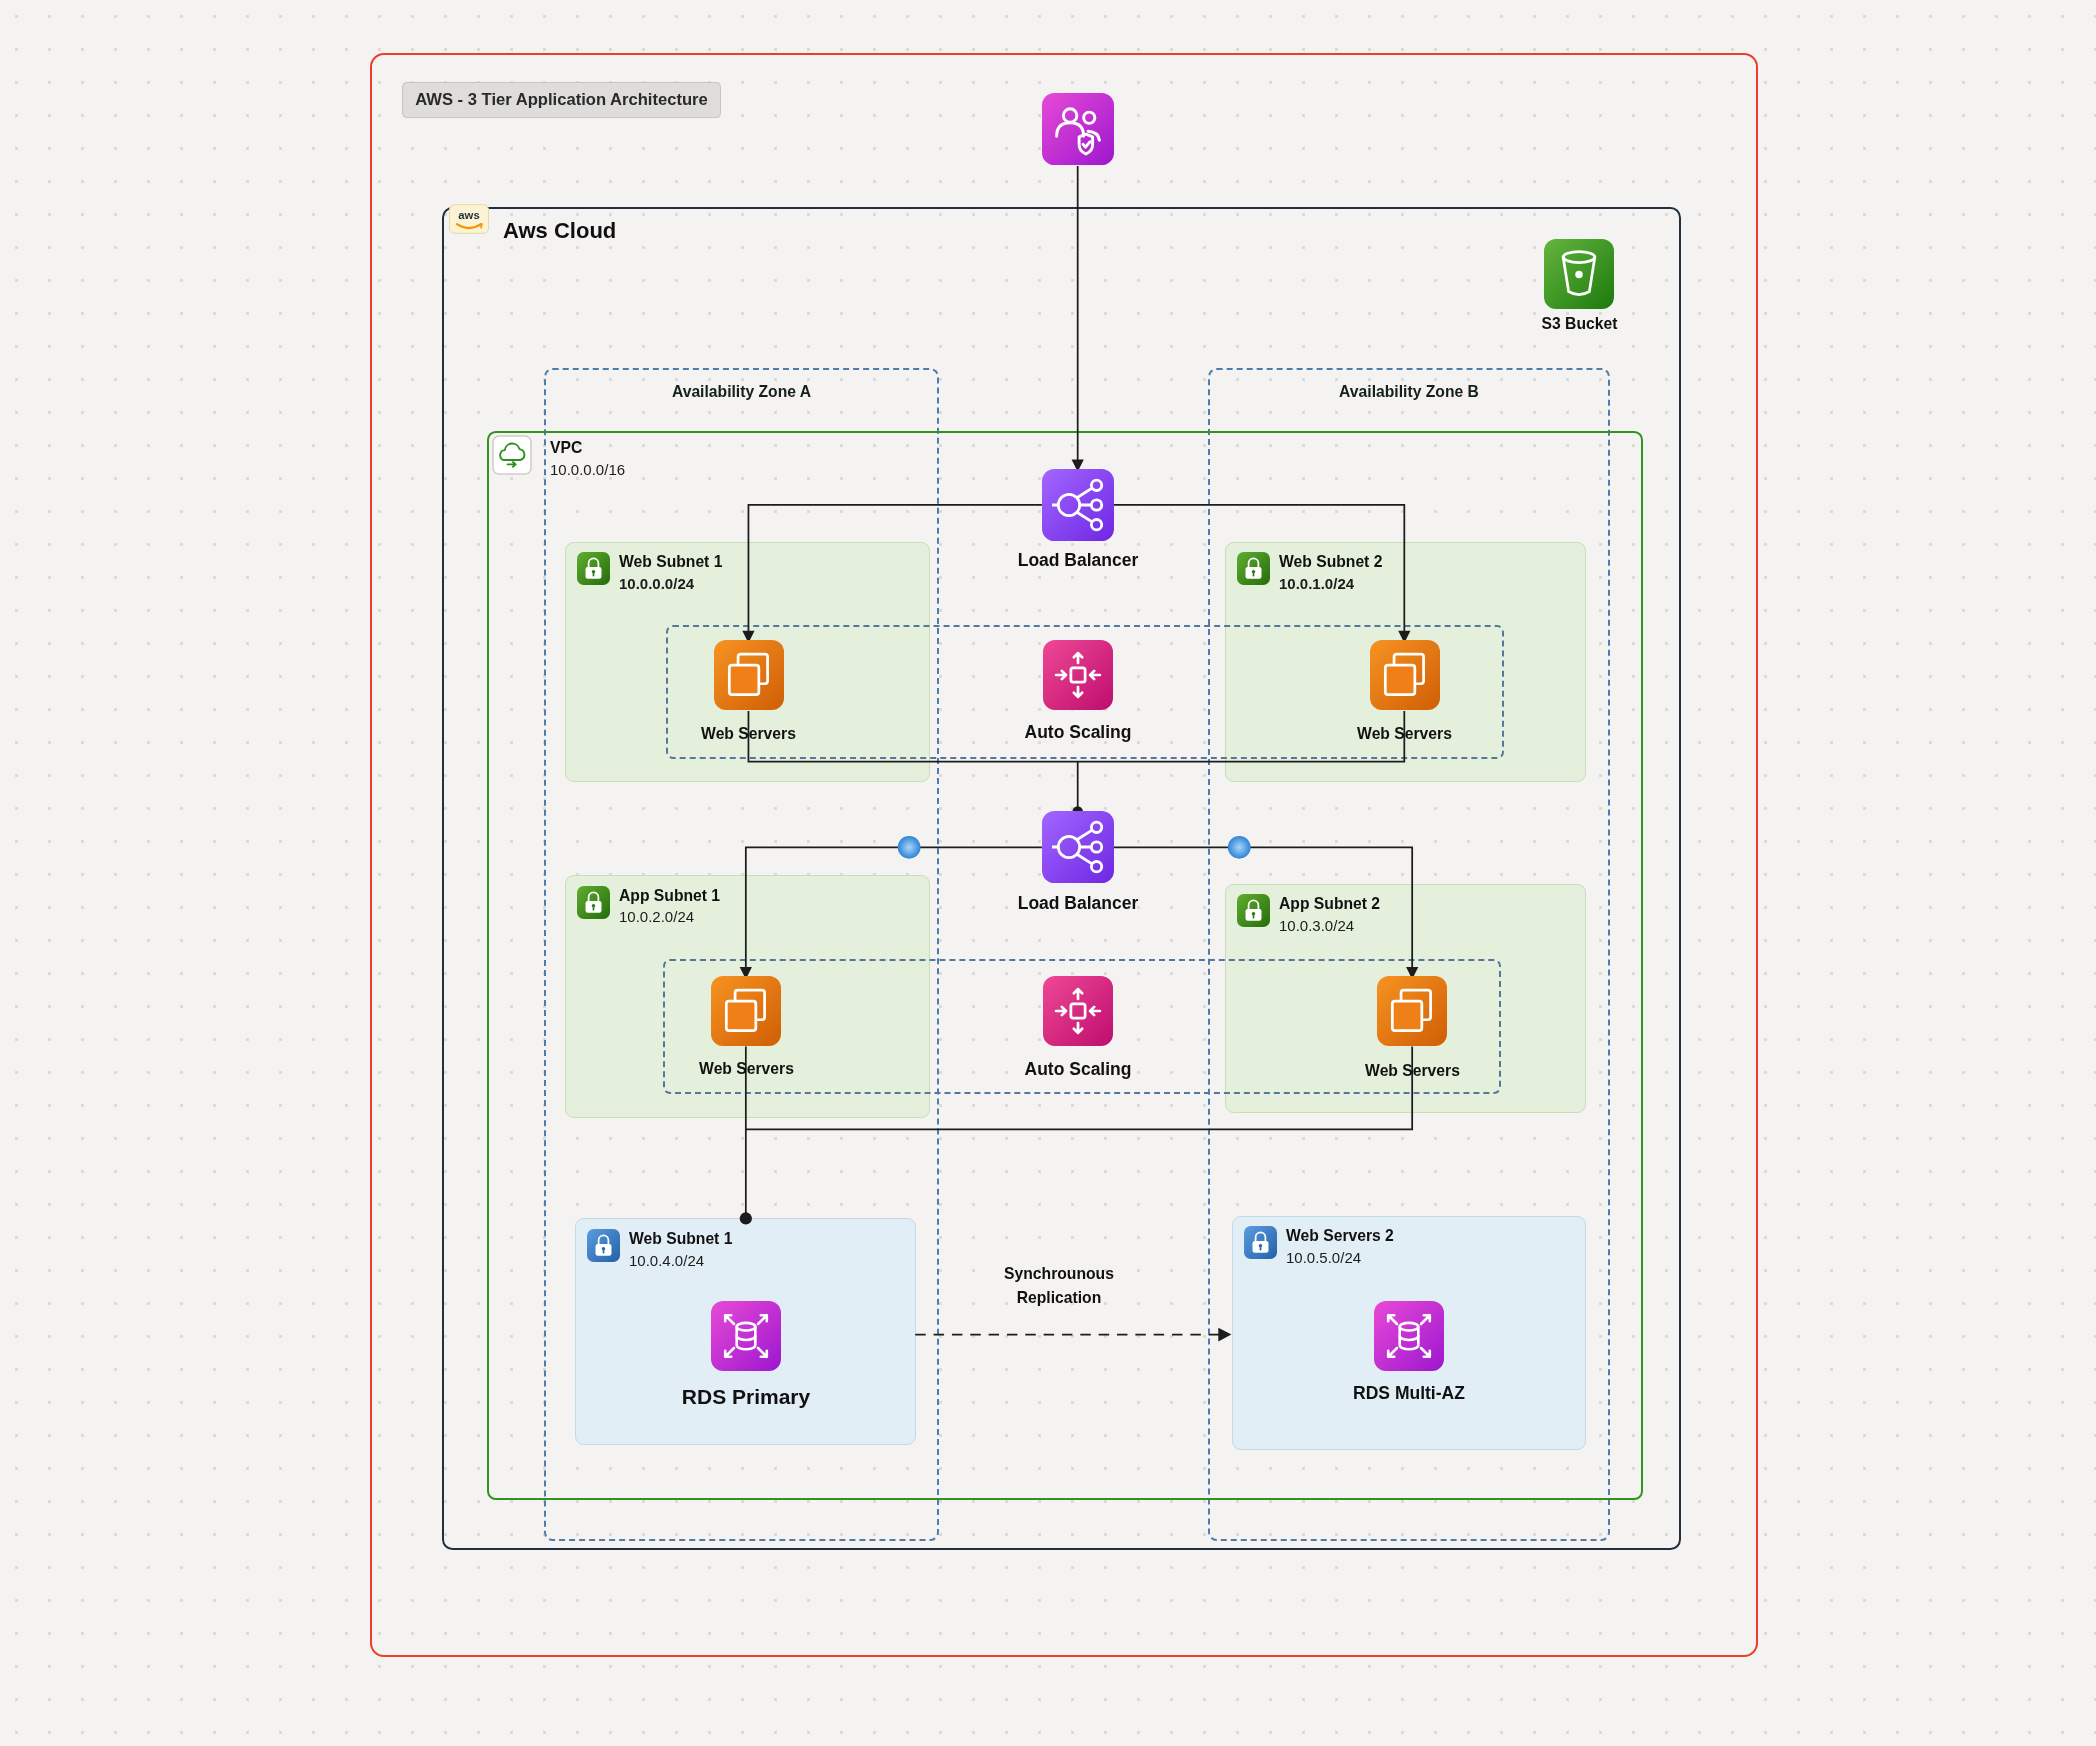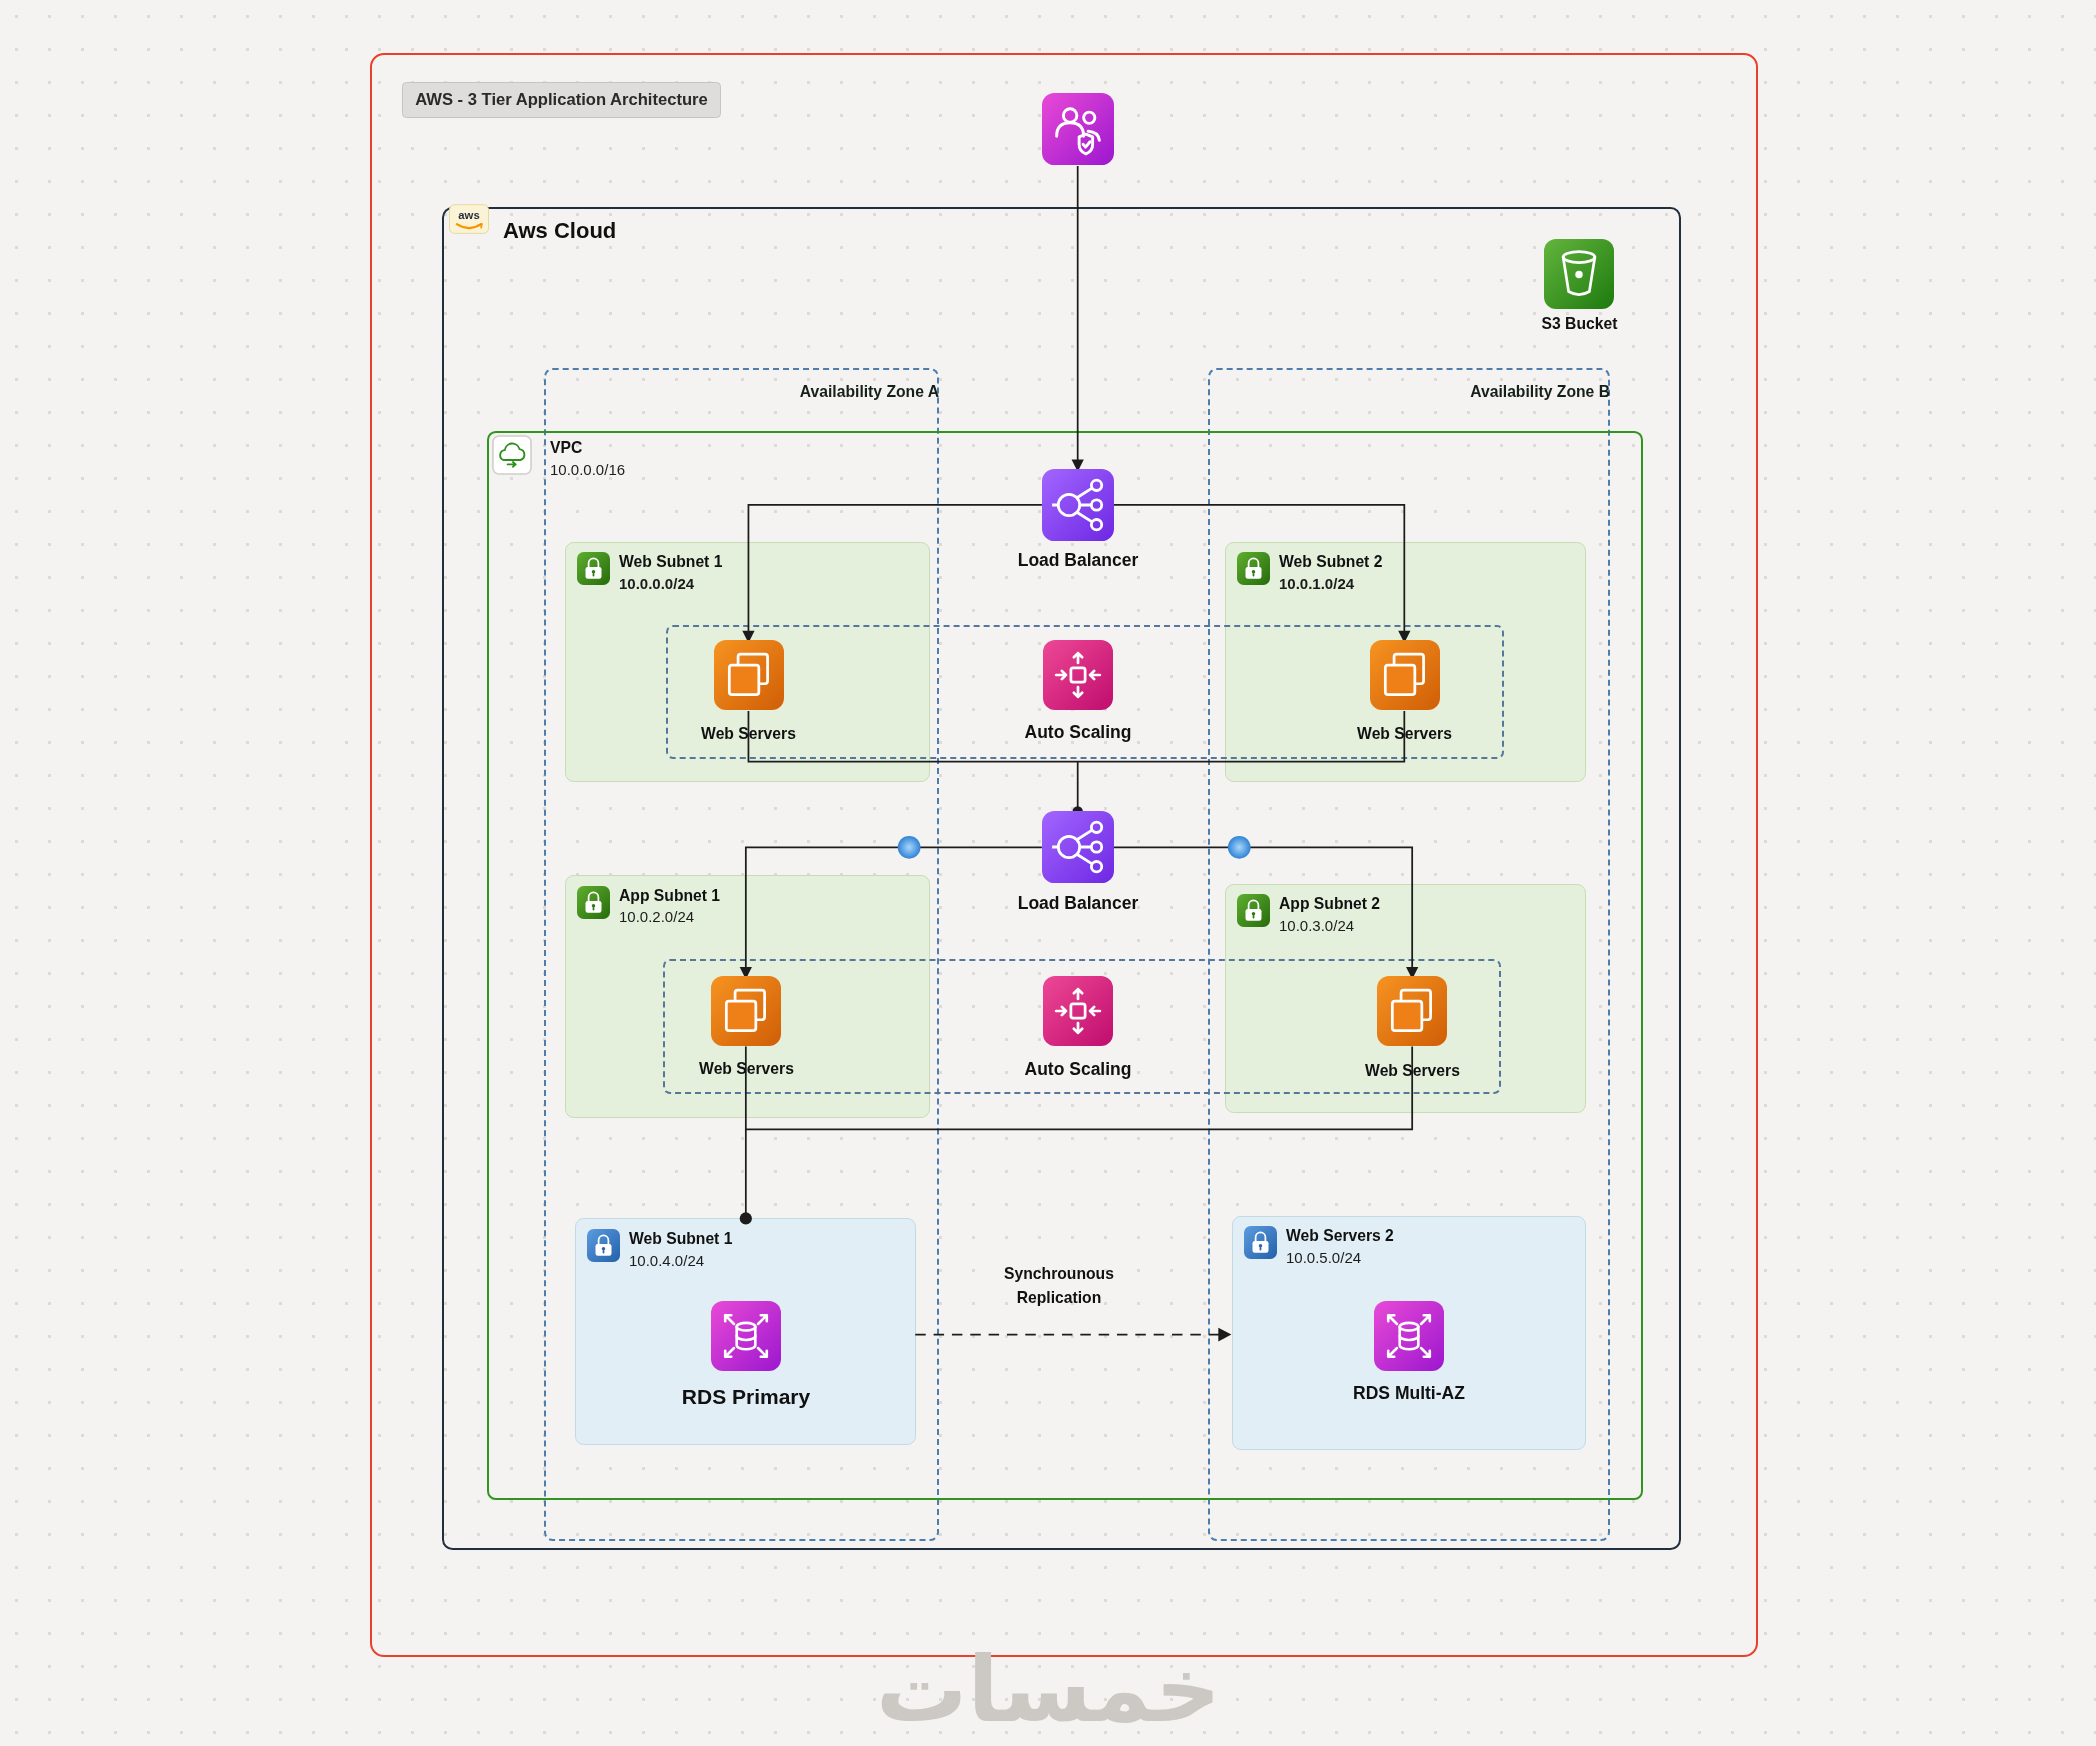--- a/index.html
+++ b/index.html
@@ -14,21 +14,21 @@
   .abs { position:absolute; }
   .frame-red { border:2.6px solid #e8402a; border-radius:14px; }
   .frame-cloud { border:2.6px solid #222f3e; border-radius:10.5px; }
   .az { border:2.2px dashed #4e7dab; border-radius:8.7px; }
   .vpc { border:2.2px solid #31941f; border-radius:8.7px; }
   .subnet-green { background:#e4f0dc; border:1.3px solid #c7ddb6; border-radius:8.7px; }
   .subnet-blue { background:#e1eef6; border:1.3px solid #c2d9e6; border-radius:8.7px; }
   .asg { border:2.2px dashed #55779c; border-radius:7px; }
   .badge { background:#dedddb; border:0.9px solid #c6c5c2; border-radius:4.4px; padding:7px 12.2px;
            font-weight:bold; font-size:16.6px; color:#2a2a2a; display:inline-block; }
-  .zone-label { font-weight:bold; font-size:15.7px; color:#15201b; text-align:right; }
+  .zone-label { font-weight:bold; font-size:15.7px; color:#15201b; text-align:center; }
   .node-label { font-weight:bold; text-align:center; color:#111; }
   .sub-name { font-weight:bold; font-size:15.7px; color:#111; white-space:nowrap; }
   .sub-cidr { font-size:15px; color:#1c1c1c; white-space:nowrap; }
   .cloud-title { font-weight:bold; font-size:22px; color:#101010; }
   .sync { font-weight:bold; font-size:15.7px; text-align:center; color:#111; line-height:23.6px; }
   .watermark { font-family:"DejaVu Sans", sans-serif; font-weight:bold; font-size:91px;
                color:#ccc9c4; text-align:center; direction:rtl; }
   .wires { position:absolute; left:0; top:0; pointer-events:none; }
   svg { display:block; }
 </style>
@@ -371,16 +371,15 @@
       </g>
     </svg>
   </div>
   <div class="abs node-label" style="left:1304px;top:1383px;width:210px;font-size:17.5px;">RDS Multi-AZ</div>
 
   <div class="abs sync" style="left:954px;top:1262px;width:210px;">
     <div>Synchrounous</div>
     <div>Replication</div>
   </div>
 
-  <div class="abs watermark" style="left:804px;top:1637px;width:489px;">خمسات</div>
 
 </div>
 
 
 </body></html>

